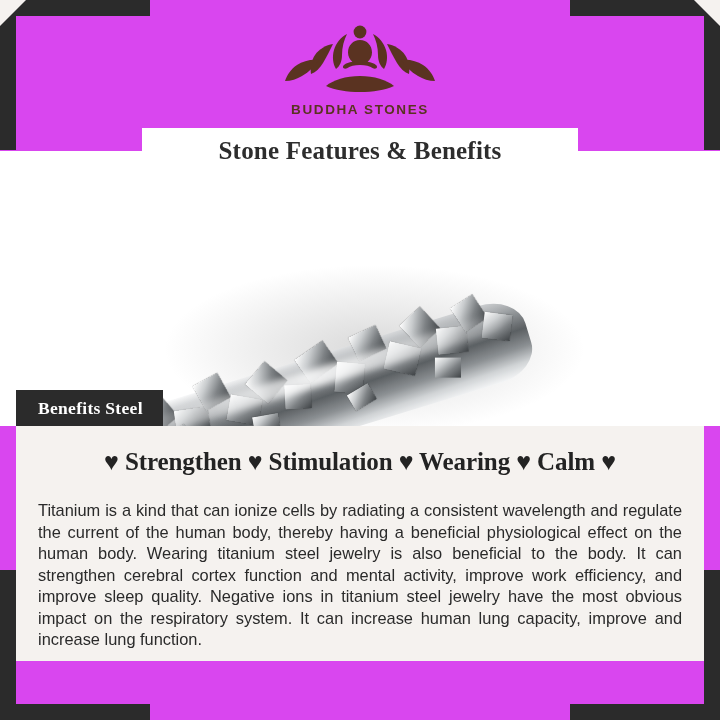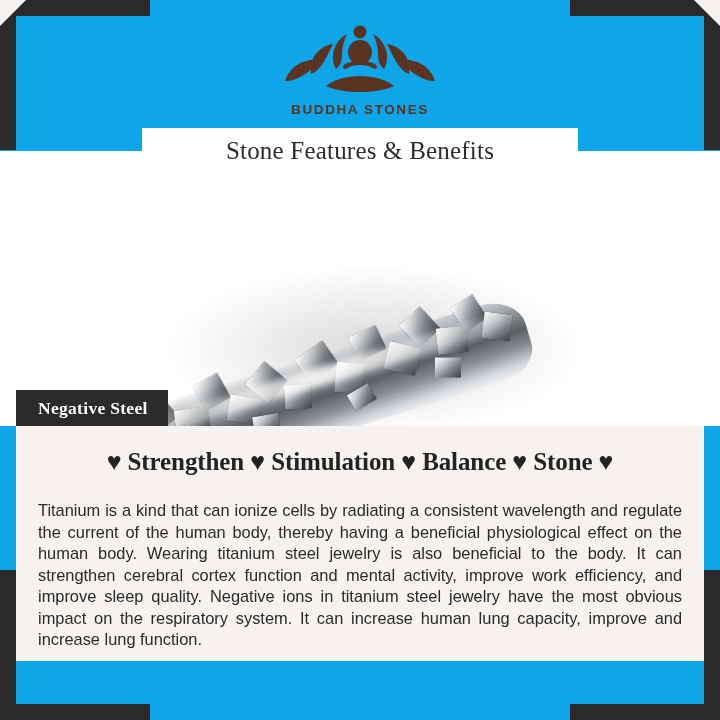--- a/index.html
+++ b/index.html
@@ -7,21 +7,21 @@
     width: 720px;
     height: 720px;
     font-family: "Liberation Sans", sans-serif;
     background: #f4f1ee;
     overflow: hidden;
   }
   .page {
     position: relative;
     width: 720px;
     height: 720px;
-    background: #0ea5e9;
+    background: #d946ef;
   }
 
   
   .frame-corner {
     position: absolute;
     background: #2b2b2b;
     z-index: 5;
   }
   .c-tl { left: 0; top: 0; width: 150px; height: 16px; }
   .c-tl2 { left: 0; top: 0; width: 16px; height: 150px; }
@@ -78,21 +78,21 @@
     height: 46px;
     background: #ffffff;
     display: flex;
     align-items: center;
     justify-content: center;
     z-index: 4;
   }
   .title-band h1 {
     font-family: "Liberation Serif", serif;
     font-size: 25px;
-    font-weight: normal;
+    font-weight: bold;
     color: #2d2d2d;
     letter-spacing: 0.2px;
   }
 
   
   .hero {
     position: relative;
     height: 275px;
     background: #ffffff;
     margin-top: -23px;
@@ -252,22 +252,22 @@
         <div class="chip" style="left:366px; top:34px; width:26px; height:28px; transform:rotate(-16deg);"></div>
         <div class="chip" style="left:388px; top:56px; width:28px; height:26px; transform:rotate(24deg);"></div>
         <div class="chip" style="left:54px;  top:74px; width:24px; height:20px; transform:rotate(-20deg);"></div>
         <div class="chip" style="left:140px; top:86px; width:26px; height:18px; transform:rotate(7deg);"></div>
         <div class="chip" style="left:240px; top:88px; width:24px; height:18px; transform:rotate(-14deg);"></div>
         <div class="chip" style="left:330px; top:84px; width:26px; height:20px; transform:rotate(17deg);"></div>
         <div class="sheen"></div>
       </div>
     </div>
     <div class="stone-tag">
-      <span>Negative Steel</span>
+      <span>Benefits Steel</span>
     </div>
   </div>
 
   <div class="benefits">
-    <div class="benefit-line">♥ Strengthen ♥ Stimulation ♥ Balance ♥ Stone ♥</div>
+    <div class="benefit-line">♥ Strengthen ♥ Stimulation ♥ Wearing ♥ Calm ♥</div>
     <p class="body-copy">Titanium is a kind that can ionize cells by radiating a consistent wavelength and regulate the current of the human body, thereby having a beneficial physiological effect on the human body. Wearing titanium steel jewelry is also beneficial to the body. It can strengthen cerebral cortex function and mental activity, improve work efficiency, and improve sleep quality. Negative ions in titanium steel jewelry have the most obvious impact on the respiratory system. It can increase human lung capacity, improve and increase lung function.</p>
   </div>
 
 </div>
 
 </body></html>

